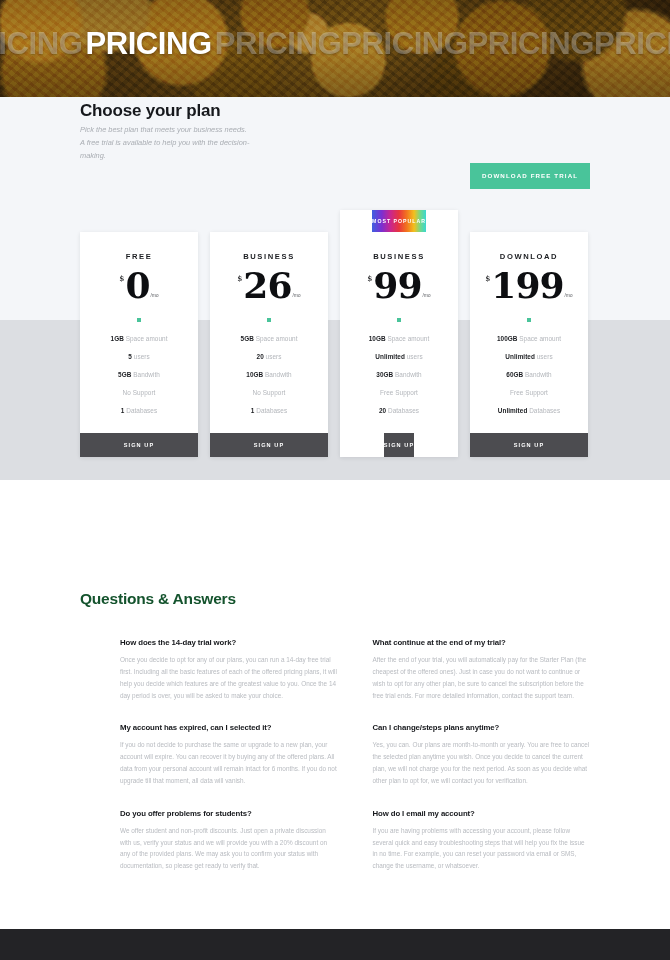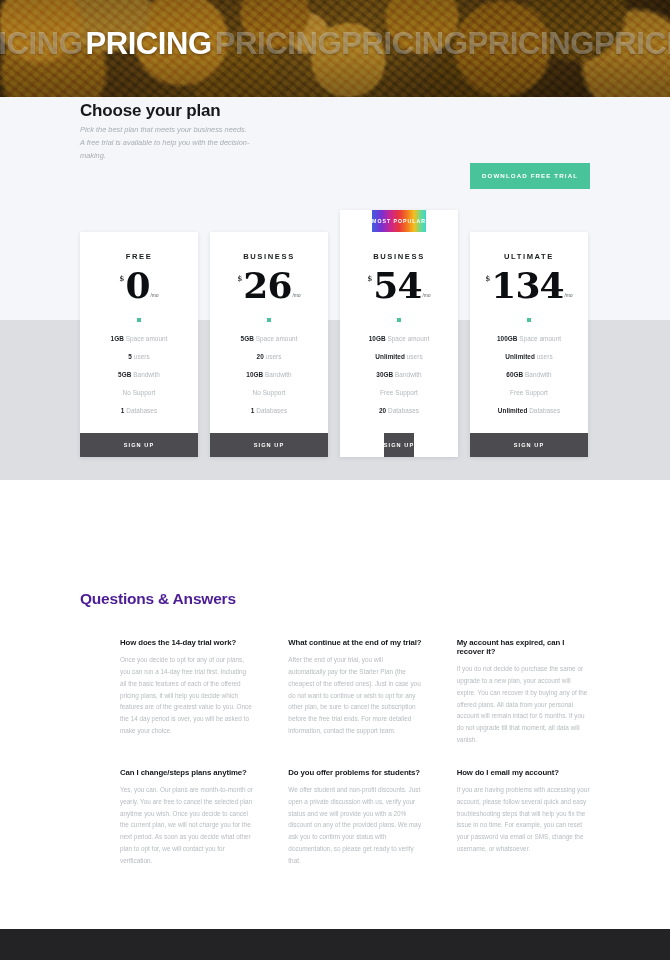--- a/index.html
+++ b/index.html
@@ -222,27 +222,27 @@
 
   
   .qa {
     background:#ffffff;
     padding:60px 80px 0;
     height:399px;
   }
   .qa-title {
     font-size:15.5px;
     font-weight:bold;
-    color:#4c1d95;
+    color:#14532d;
     letter-spacing:-0.2px;
     margin-bottom:30px;
   }
   .qa-grid {
     display:grid;
-    grid-template-columns:1fr 1fr 1fr;
+    grid-template-columns:1fr 1fr;
     column-gap:35px;
     row-gap:22px;
     padding-left:40px;
     margin-top:29px;
   }
   .qa-q {
     font-size:7.8px;
     font-weight:bold;
     color:#16181c;
     margin-bottom:7px;
@@ -329,40 +329,40 @@
             </div>
           </div>
           <button class="signup-btn">SIGN UP</button>
         </div>
         <div class="card popular">
           <div class="popular-badge">MOST POPULAR</div>
           <div class="card-body">
             <div class="plan-name">BUSINESS</div>
             <div class="price">
               <span class="price-cur">$</span>
-              <span class="price-val">54</span>
+              <span class="price-val">99</span>
               <span class="price-per">/mo</span>
             </div>
             <div class="dot"></div>
             <div class="features">
               <div class="feature"><b>10GB</b><span> Space amount</span></div>
               <div class="feature"><b>Unlimited</b><span> users</span></div>
               <div class="feature"><b>30GB</b><span> Bandwith</span></div>
               <div class="feature"><span>Free Support</span></div>
               <div class="feature"><b>20</b><span> Databases</span></div>
             </div>
           </div>
           <button class="signup-btn">SIGN UP</button>
         </div>
         <div class="card">
           <div class="card-body">
-            <div class="plan-name">ULTIMATE</div>
+            <div class="plan-name">DOWNLOAD</div>
             <div class="price">
               <span class="price-cur">$</span>
-              <span class="price-val">134</span>
+              <span class="price-val">199</span>
               <span class="price-per">/mo</span>
             </div>
             <div class="dot"></div>
             <div class="features">
               <div class="feature"><b>100GB</b><span> Space amount</span></div>
               <div class="feature"><b>Unlimited</b><span> users</span></div>
               <div class="feature"><b>60GB</b><span> Bandwith</span></div>
               <div class="feature"><span>Free Support</span></div>
               <div class="feature"><b>Unlimited</b><span> Databases</span></div>
             </div>
@@ -378,21 +378,21 @@
   <div class="qa-grid" id="qa-container">
       <div>
         <div class="qa-q">How does the 14-day trial work?</div>
         <div class="qa-a">Once you decide to opt for any of our plans, you can run a 14-day free trial first. Including all the basic features of each of the offered pricing plans, it will help you decide which features are of the greatest value to you. Once the 14 day period is over, you will be asked to make your choice.</div>
       </div>
       <div>
         <div class="qa-q">What continue at the end of my trial?</div>
         <div class="qa-a">After the end of your trial, you will automatically pay for the Starter Plan (the cheapest of the offered ones). Just in case you do not want to continue or wish to opt for any other plan, be sure to cancel the subscription before the free trial ends. For more detailed information, contact the support team.</div>
       </div>
       <div>
-        <div class="qa-q">My account has expired, can I recover it?</div>
+        <div class="qa-q">My account has expired, can I selected it?</div>
         <div class="qa-a">If you do not decide to purchase the same or upgrade to a new plan, your account will expire. You can recover it by buying any of the offered plans. All data from your personal account will remain intact for 6 months. If you do not upgrade till that moment, all data will vanish.</div>
       </div>
       <div>
         <div class="qa-q">Can I change/steps plans anytime?</div>
         <div class="qa-a">Yes, you can. Our plans are month-to-month or yearly. You are free to cancel the selected plan anytime you wish. Once you decide to cancel the current plan, we will not charge you for the next period. As soon as you decide what other plan to opt for, we will contact you for verification.</div>
       </div>
       <div>
         <div class="qa-q">Do you offer problems for students?</div>
         <div class="qa-a">We offer student and non-profit discounts. Just open a private discussion with us, verify your status and we will provide you with a 20% discount on any of the provided plans. We may ask you to confirm your status with documentation, so please get ready to verify that.</div>
       </div>

